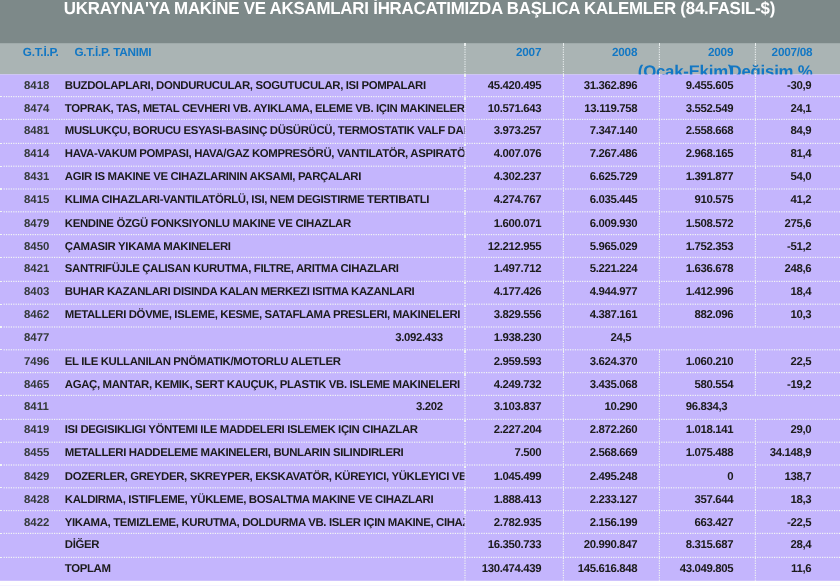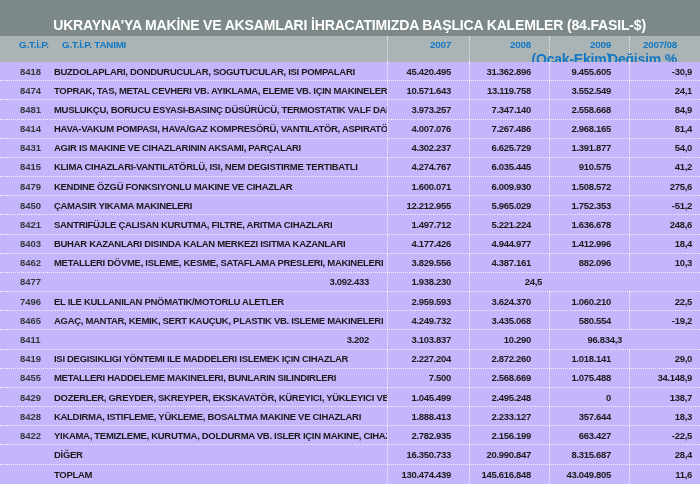--- a/index.html
+++ b/index.html
@@ -1,21 +1,21 @@
 <!DOCTYPE html>
 <html><head>
 <meta charset="utf-8">
 <style>
   * { margin:0; padding:0; box-sizing:border-box; }
   html,body { width:700px; height:488px; background:#fff; overflow:hidden; }
   body { font-family:"Liberation Sans", sans-serif; }
 
   .titlebar {
     position:absolute; left:0; top:0; width:700px; height:50px;
-    background:#7d8989; display:flex; align-items:center; justify-content:center;
+    background:#7d8989; display:flex; justify-content:center;
   }
   .titlebar .title {
     color:#fff; font-weight:bold; font-size:14.5px; letter-spacing:-0.2px;
     transform:scaleX(0.97); white-space:nowrap;
   }
 
   .grid-row {
     display:grid;
     grid-template-columns:50px 338px 82px 80px 80px 70px;
     width:700px;
@@ -43,21 +43,21 @@
   }
   .row { height:19.18px; border-bottom:1px dotted #f2f5f5; }
   .row:last-child { border-bottom:none; }
   .cell {
     display:flex; align-items:center; white-space:nowrap; overflow:hidden;
     font-weight:bold; font-size:9.5px; letter-spacing:-0.3px; color:#1b1b1b;
   }
   .cell.code { padding-left:20px; color:#343a3a; letter-spacing:0; }
   .cell.desc { padding-left:4px; border-right:1px dotted #eef2f2; }
   .cell.num  { justify-content:flex-end; padding-right:18px; border-right:1px dotted #eef2f2; }
-  .cell.chg  { justify-content:flex-end; padding-right:8px; }
+  .cell.chg  { justify-content:flex-end; padding-right:24px; }
 </style>
 </head>
 <body>
 
 <div class="titlebar">
   <div class="title">UKRAYNA'YA MAKİNE VE AKSAMLARI İHRACATIMIZDA BAŞLICA KALEMLER (84.FASIL-$)</div>
 </div>
 
 <div class="colheader">
   <div class="grid-row">

